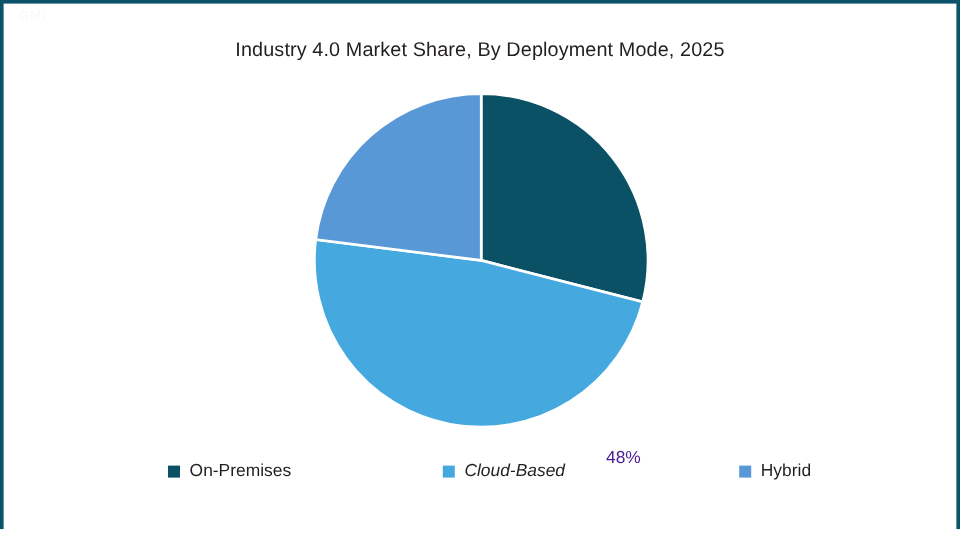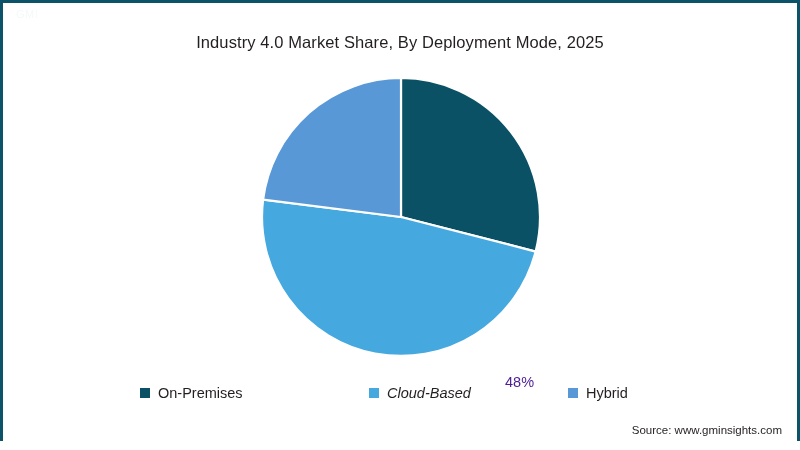--- a/index.html
+++ b/index.html
@@ -81,21 +81,21 @@
   }
   .legend-item {
     position: absolute;
     display: flex;
     align-items: center;
     height: 22px;
     white-space: nowrap;
   }
   .legend-item.i0 { left: 140px; }
   .legend-item.i1 { left: 369px; font-style: italic; }
-  .legend-item.i2 { left: 568px; }
+  .legend-item.i2 { left: 616px; }
   .legend-swatch {
     width: 10px;
     height: 10px;
     margin-right: 8px;
     flex: none;
   }
   .legend-label {
     font-size: 14.5px;
     color: #231f20;
   }
@@ -135,16 +135,15 @@
     <div class="legend-item i1">
       <span class="legend-swatch" style="background:#45a9e0"></span>
       <span class="legend-label">Cloud-Based</span>
     </div>
     <div class="legend-item i2">
       <span class="legend-swatch" style="background:#5898d6"></span>
       <span class="legend-label">Hybrid</span>
     </div>
   </div>
 
-  <div class="source">Source: www.gminsights.com</div>
 
   <div class="frame"></div>
 </div>
 
 </body></html>

